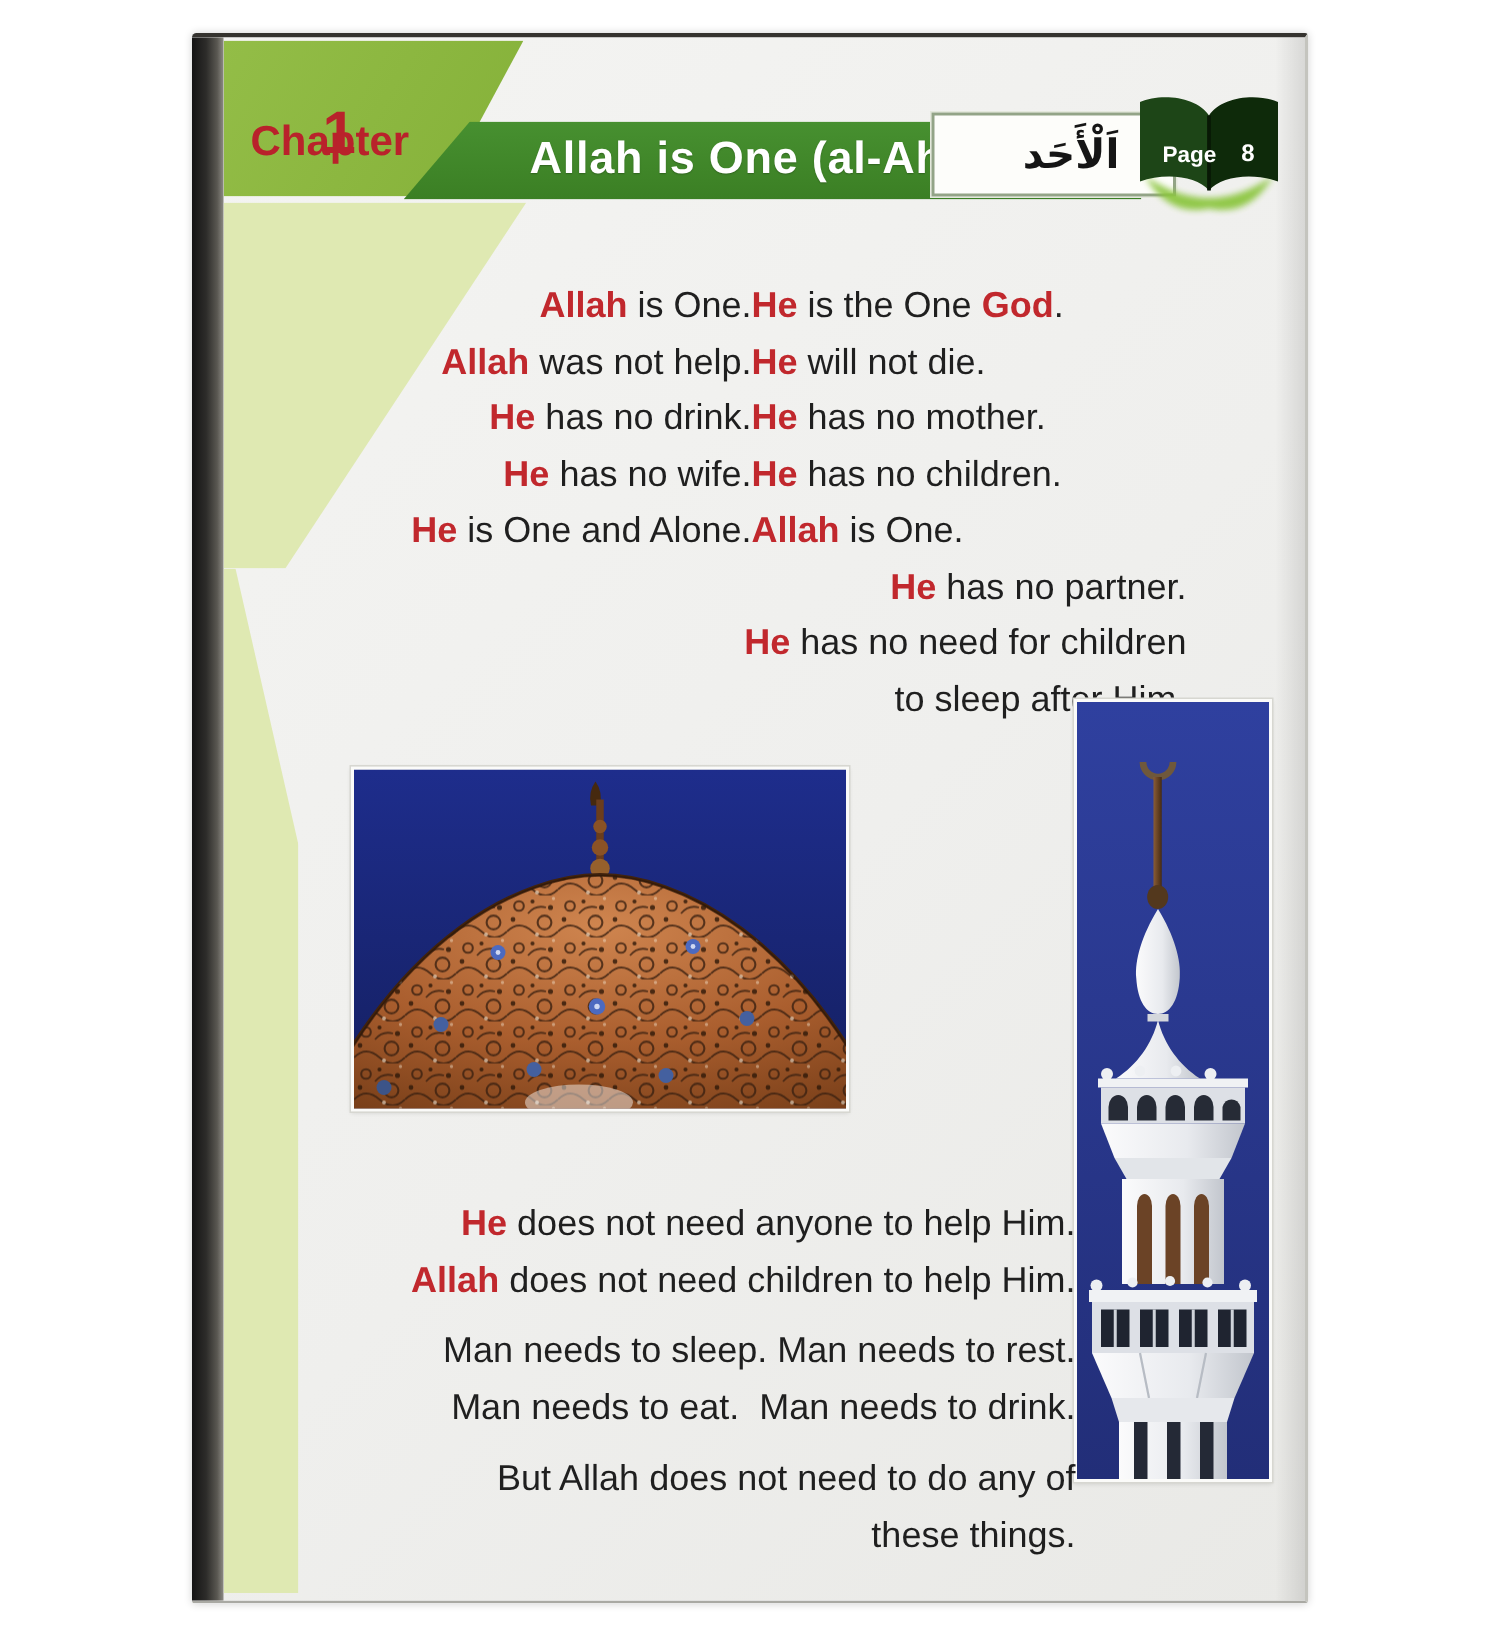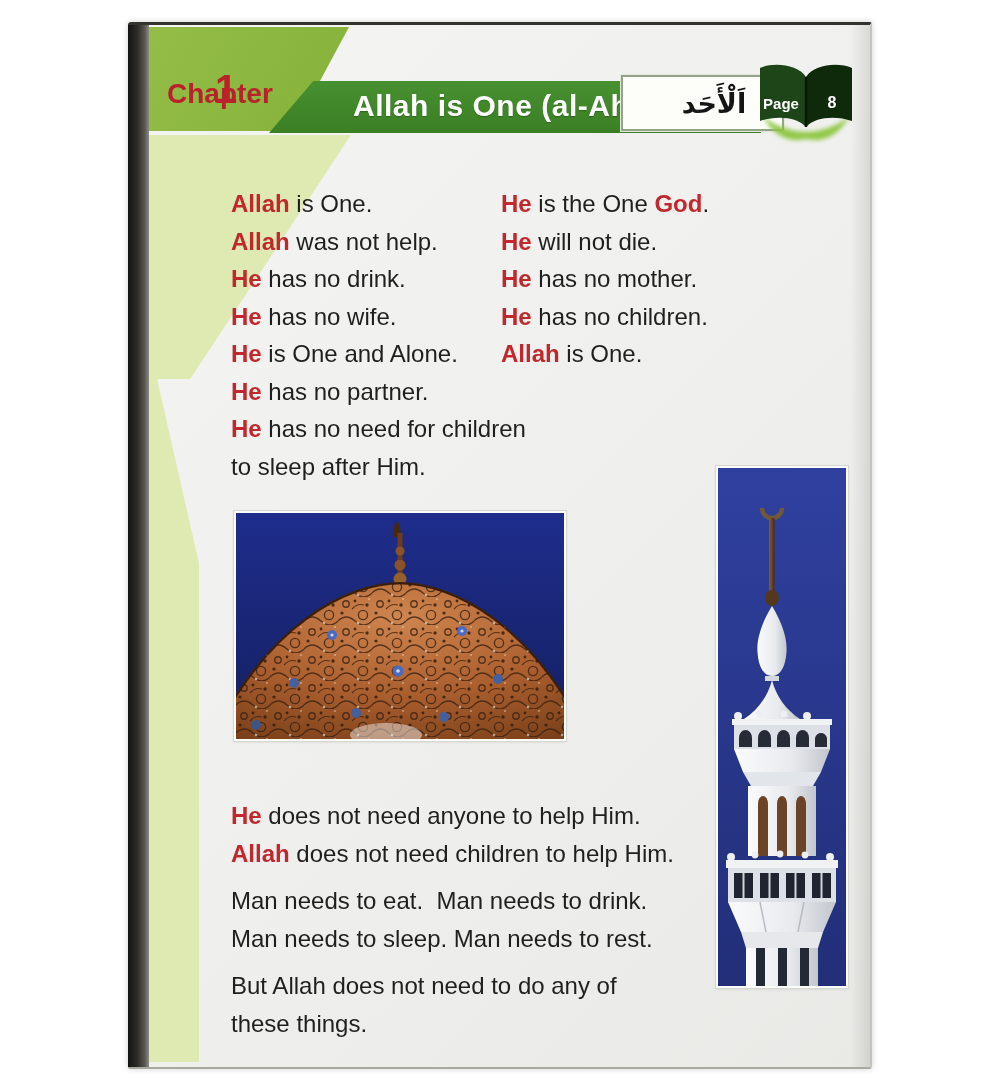--- a/index.html
+++ b/index.html
@@ -27,32 +27,32 @@
         background:linear-gradient(180deg,#479030,#3b7f24);
         clip-path:polygon(9% 0,100% 0,100% 100%,0 100%);}
   .banner-title{position:absolute;left:84px;top:8px;font-size:30px;font-weight:bold;color:#ffffff;
         letter-spacing:.5px;text-shadow:0 1px 1px rgba(0,0,0,.25);}
   .arabic-box{position:absolute;left:472px;top:50px;width:136px;height:52px;background:#fdfdfa;
         border:2px solid #93a487;box-shadow:0 0 0 1px #e4e8dc;display:flex;align-items:center;justify-content:center;padding-left:23px;}
   .arabic-title{font-family:"DejaVu Sans",sans-serif;font-size:27px;font-weight:bold;color:#151515;}
   .book-badge{position:absolute;left:604px;top:36px;width:106px;height:96px;}
   .book-badge svg{position:absolute;left:0;top:0;}
   .book-page-label{position:absolute;left:8px;top:34px;width:40px;text-align:center;
-        font-size:15px;font-weight:bold;color:#ffffff;}
+        font-size:15px;font-weight:bold;color:#ffffff;padding-left:12px;}
   .book-page-number{position:absolute;left:62px;top:33px;width:34px;text-align:center;
         font-size:16px;font-weight:bold;color:#ffffff;}
 
   
   .pale-wedge{position:absolute;left:0;top:110px;width:206px;height:244px;background:#dfe9b2;
         clip-path:polygon(0 0,98% 0,20% 100%,0 100%);}
   .pale-strip{position:absolute;left:0;top:354px;width:50px;height:683px;background:#dfe9b2;
         clip-path:polygon(0 0,16% 0,100% 27%,100% 100%,0 100%);}
 
   
-  .line{white-space:pre-wrap;font-size:24px;color:#1f1f1f;height:37.5px;line-height:37.5px;}
+  .line{white-space:pre-wrap;font-size:24px;color:#1f1f1f;height:37.5px;line-height:37.5px;text-align:right;}
   .red{color:#c1282d;font-weight:bold;}
   .intro{position:absolute;left:82px;top:160px;width:560px;}
   .row{display:flex;}
   .c1{width:270px;}
   .bodytext{position:absolute;left:82px;top:772px;width:486px;}
   .bodytext .para{margin:0 0 9px 0;}
   .bodytext .line{height:38px;line-height:38px;}
 
   
   .photo{position:absolute;border:2px solid #fbfbf9;outline:1px solid #d7d7d1;
@@ -265,22 +265,22 @@
           <rect x="82" y="480" width="9" height="38" fill="#242936"></rect>
         </svg>
       </div>
 
       <div class="bodytext">
         <div class="para">
           <div class="line"><span class="red">He</span><span> does not need anyone to help Him.</span></div>
           <div class="line"><span class="red">Allah</span><span> does not need children to help Him.</span></div>
         </div>
         <div class="para">
+          <div class="line"><span>Man needs to sleep. Man needs to rest.</span></div>
           <div class="line"><span>Man needs to eat.  Man needs to drink.</span></div>
-          <div class="line"><span>Man needs to sleep. Man needs to rest.</span></div>
         </div>
         <div class="para">
           <div class="line"><span>But Allah does not need to do any of</span></div>
           <div class="line"><span>these things.</span></div>
         </div>
       </div>
 
     </div>
     <div class="edge-shade"></div>
   </div>

